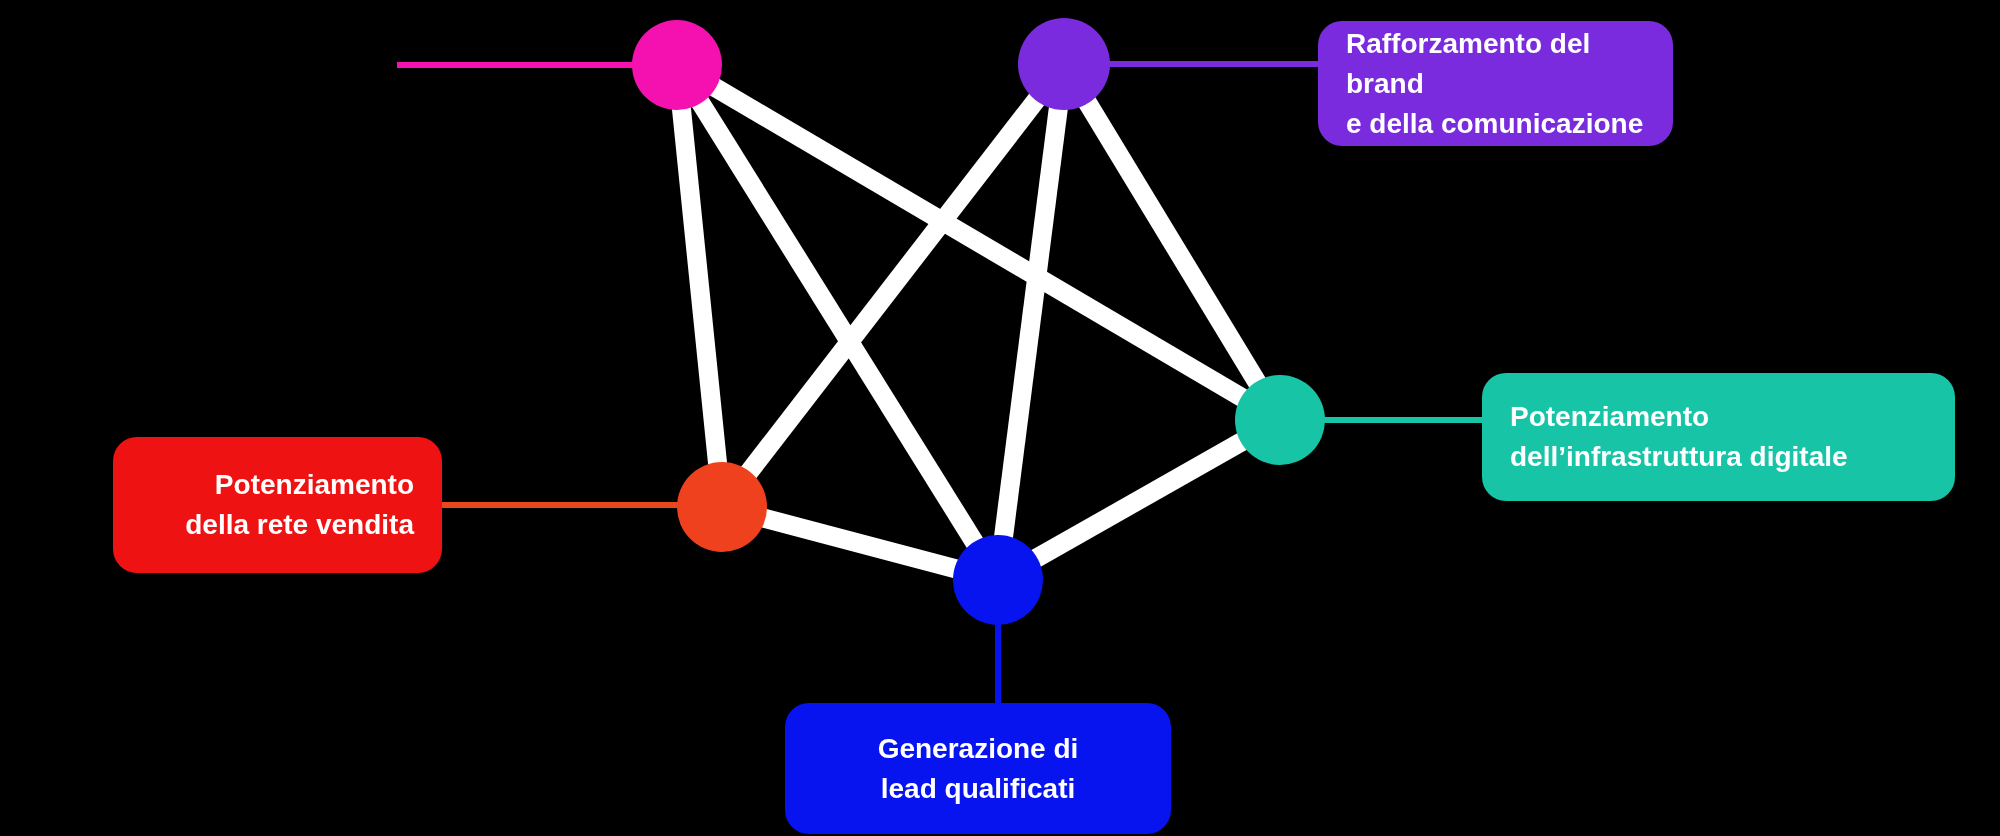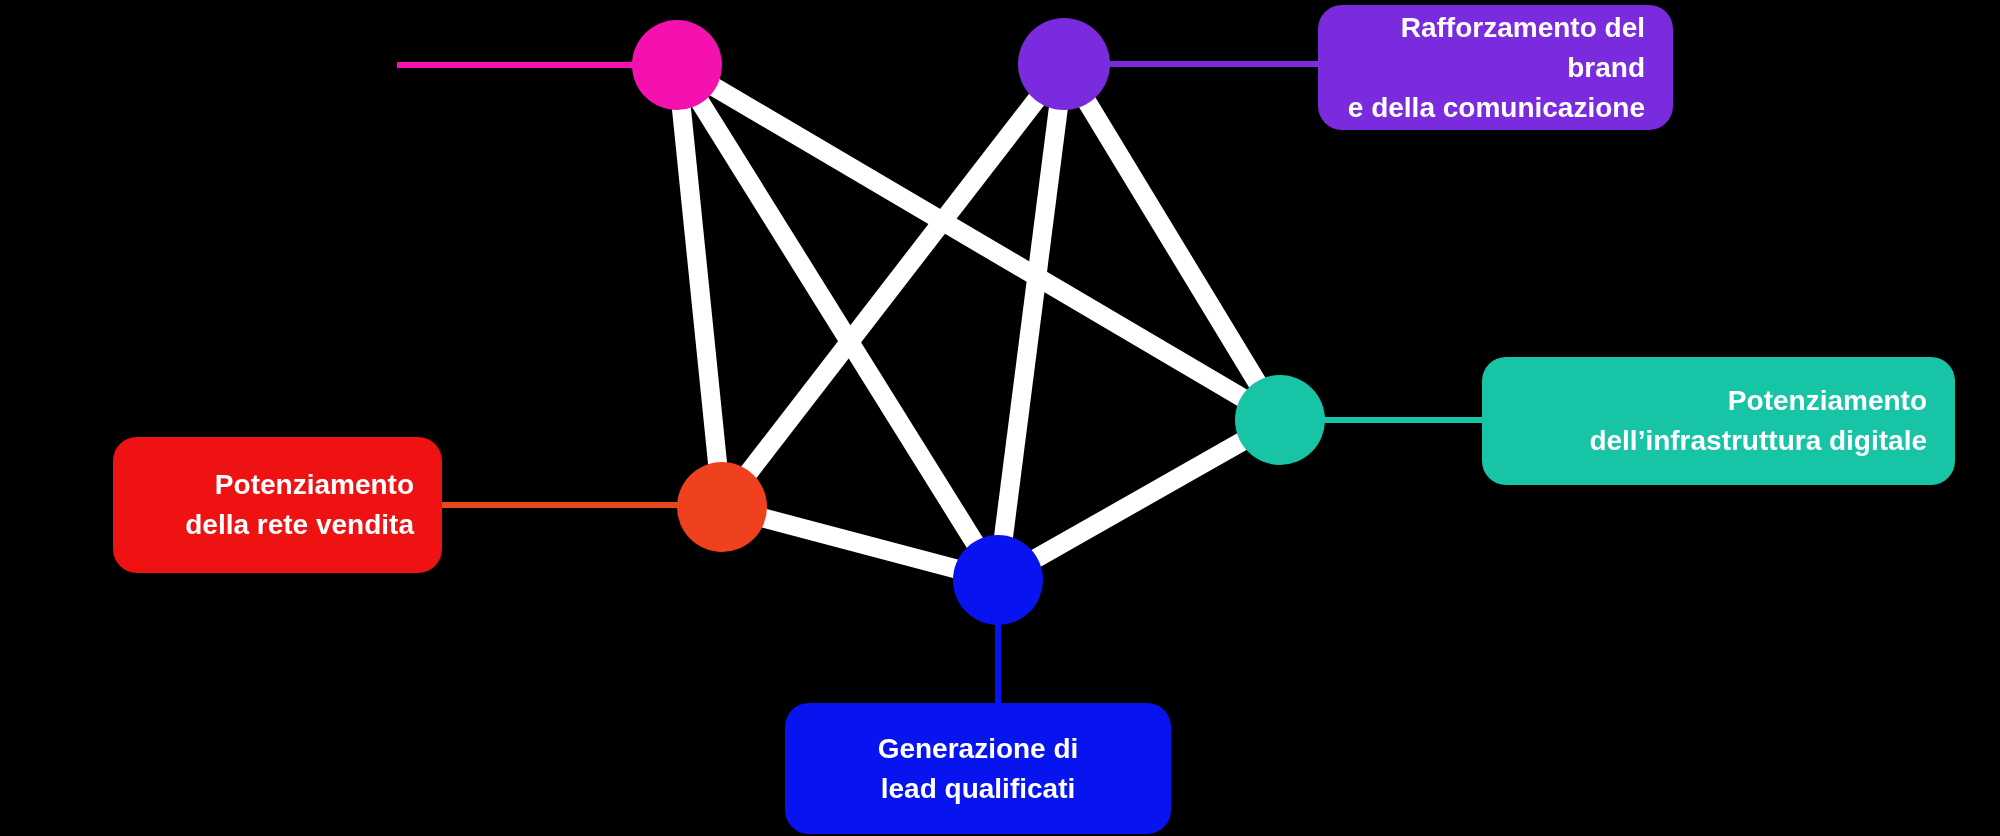--- a/index.html
+++ b/index.html
@@ -29,21 +29,21 @@
     font-weight: bold;
     font-size: 28px;
     line-height: 40px;
     white-space: pre-line;
     display: flex;
     flex-direction: column;
     justify-content: center;
     padding: 10px 28px;
   }
   .align-right  { text-align: right; }
-  .align-left   { text-align: right; }
+  .align-left   { text-align: left; margin-top: 16px; }
   .align-center { text-align: center; }
 
   .pos-ottimizzazione { left: 10px;   top: 5px;   width: 387px; height: 125px; }
   .pos-rafforzamento  { left: 1318px; top: 5px;   width: 355px; height: 125px; }
   .pos-infrastruttura { left: 1482px; top: 357px; width: 473px; height: 128px; }
   .pos-rete-vendita   { left: 113px;  top: 437px; width: 329px; height: 136px; }
   .pos-lead           { left: 785px;  top: 703px; width: 386px; height: 131px; }
 </style>
 </head>
 <body>

